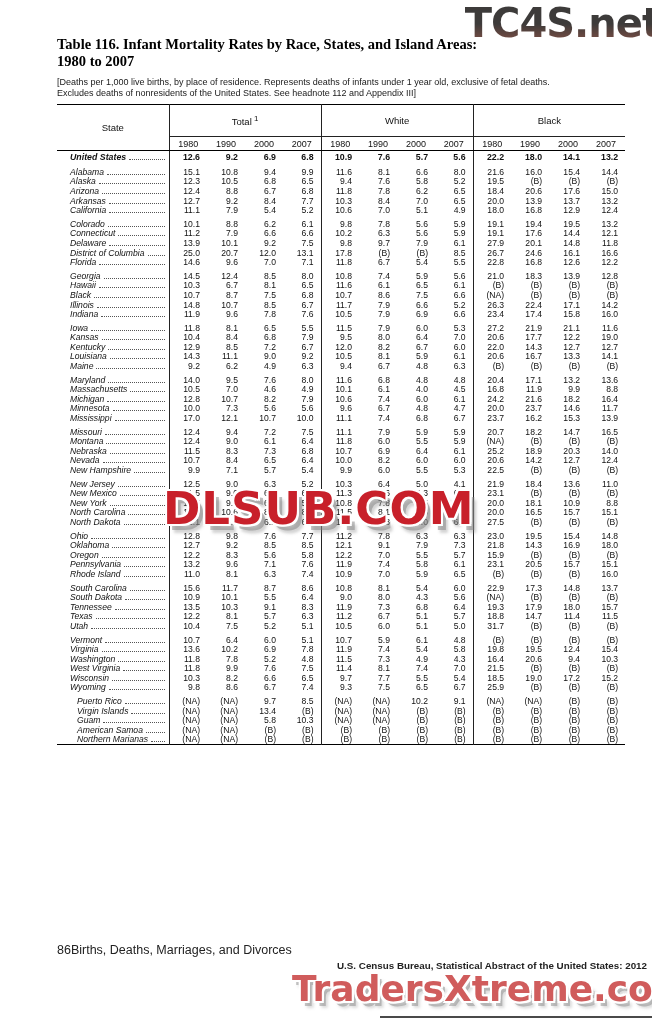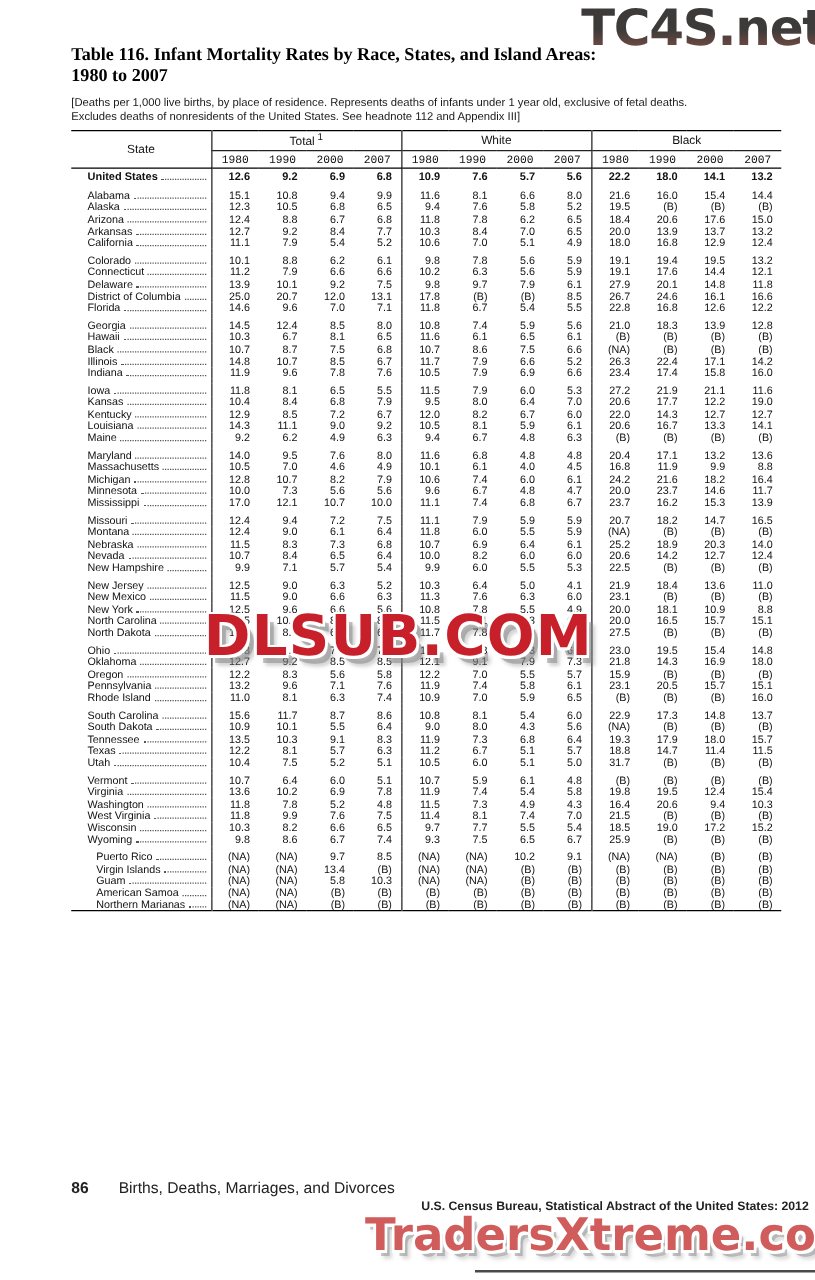--- a/index.html
+++ b/index.html
@@ -16,44 +16,44 @@
   
   .headnote { margin-top:7px; width:520px; font-size:9px; line-height:10.5px; color:#1a1a1a; }
 
   
   table.mtable { margin-top:6px; width:568px; border-collapse:collapse; table-layout:fixed;
                  border-top:1.5px solid #000; border-bottom:1.5px solid #000; }
   table.mtable col.c-state { width:112px; }
   table.mtable col.c-num { width:38px; }
   th, td { font-weight:normal; padding:0; vertical-align:middle; }
   th.state-h { font-size:9.5px; border-right:1px solid #222; border-bottom:1.5px solid #000; text-align:center; }
-  th.group { font-size:9.5px; text-align:center; border-bottom:1px solid #222; height:16px; }
+  th.group { font-size:9.5px; text-align:center; border-bottom:1px solid #222; height:32px; }
   th.group.sep { border-right:1px solid #222; }
-  th.year { font-size:9px; height:14px; border-bottom:1.5px solid #000;font-family:Liberation Mono, monospace; }
+  th.year { font-size:9px; height:14px; border-bottom:1.5px solid #000; }
   th.year.sep { border-right:1px solid #222; }
   tr.datarow td { height:9.6px; font-size:8.6px; line-height:9px; white-space:nowrap; overflow:hidden; }
   td.state-cell { padding-left:13px; border-right:1px solid #222; }
   td.state-cell .scw { display:flex; align-items:flex-end; }
-  td.state-cell .sname { white-space:nowrap; }
+  td.state-cell .sname { white-space:nowrap;font-style:italic; }
   td.state-cell .leader { flex:1 1 auto; border-bottom:1px dotted #555; margin:0 4px 2px 3px; min-width:2px; }
   td.val { text-align:right; padding-right:7px; }
   td.val.sep { border-right:1px solid #222; }
   tr.bold td { font-weight:bold; font-size:8.8px; height:13px; }
   tr.gaprow td { height:4px; }
   tr.gaprow td.sep, tr.gaprow td.state-cell { border-right:1px solid #222; }
   td.state-cell.indent { padding-left:20px; }
 
   
   .footnotes { margin-top:4px; margin-left:-15px; width:585px; font-size:9px; line-height:11px; color:#1a1a1a; }
   .footnotes p { text-indent:36px; }
   .footnotes .ital { font-style:italic; }
 
   
   .pagefooter { position:absolute; left:57px; top:943px; font-size:12.5px; color:#222; }
-  .pagefooter .pnum { margin-right:24px;font-weight:bold; }
+  .pagefooter .pnum { margin-right:0; }
   .censusline { position:absolute; right:5px; top:960px; font-size:9.8px; color:#222;font-weight:bold; }
 
   
   .wm-top {
     position:absolute; top:0px; right:-8px; z-index:30;
     font-family:"DejaVu Sans", sans-serif; font-weight:800; font-size:40px; letter-spacing:-1px;
     color:#403c3b;
   }
   @supports ((-webkit-background-clip:text) or (background-clip:text)) {
     .wm-top {

